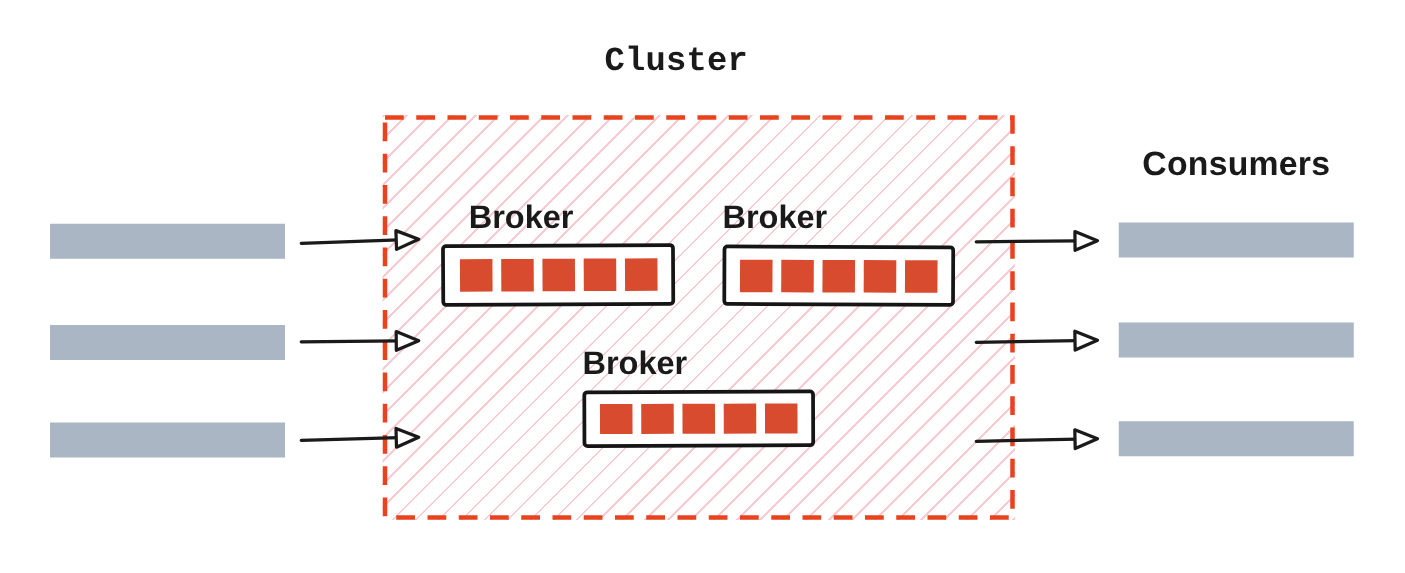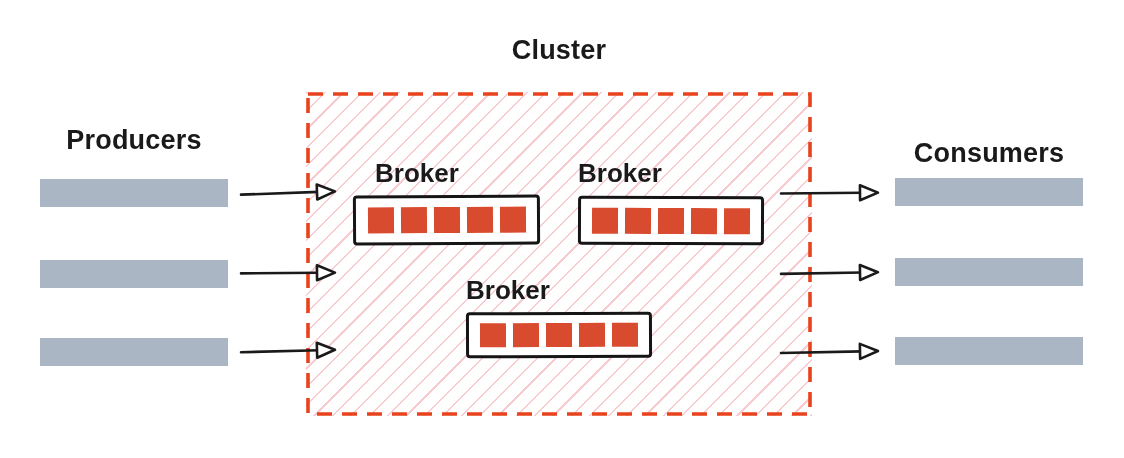--- a/index.html
+++ b/index.html
@@ -69,23 +69,23 @@
     width: 100%; height: 100%;
     overflow: visible;
   }
   .cluster-border-svg rect {
     fill: none;
     stroke: var(--cluster-border, #e8431c);
     stroke-width: 3.6;
     stroke-dasharray: 15 10;
   }
 
-  .cluster-title { left: 457px; top: 34px; width: 204px; }
+  .cluster-title { left: 439px; top: 34px; width: 204px; font-family: Liberation Mono, monospace; }
   .producers-label { left: 40px; top: 124px; width: 188px; }
-  .consumers-label { left: 895px; top: 137px; width: 188px; }
+  .consumers-label { left: 895px; top: 115px; width: 188px; }
 
   .broker-label {
     position: absolute;
     font-weight: 700;
     font-size: 26px;
     line-height: 30px;
     z-index: 3;
     white-space: nowrap;
   }
 
@@ -112,21 +112,20 @@
     width: 26px; height: 26px;
     background: var(--partition, #d94b2e);
   }
   .b3-box .partition { height: 24px; }
 </style>
 </head>
 <body>
 
 <div class="canvas">
 
-  <div class="label producers-label">Producers</div>
   <div class="bar" style="left:40px; top:179px;"></div>
   <div class="bar" style="left:40px; top:260px;"></div>
   <div class="bar" style="left:40px; top:338px;"></div>
 
   <svg class="arrow a-l1" style="left:240px; top:182px;" width="96" height="22" viewBox="0 0 96 22">
     <line x1="1" y1="11" x2="79" y2="11"></line>
       <polygon points="77,3.5 95,11 77,18.5"></polygon>
   </svg>
   <svg class="arrow a-l2" style="left:240px; top:262px;" width="96" height="22" viewBox="0 0 96 22">
     <line x1="1" y1="11" x2="79" y2="11"></line>

